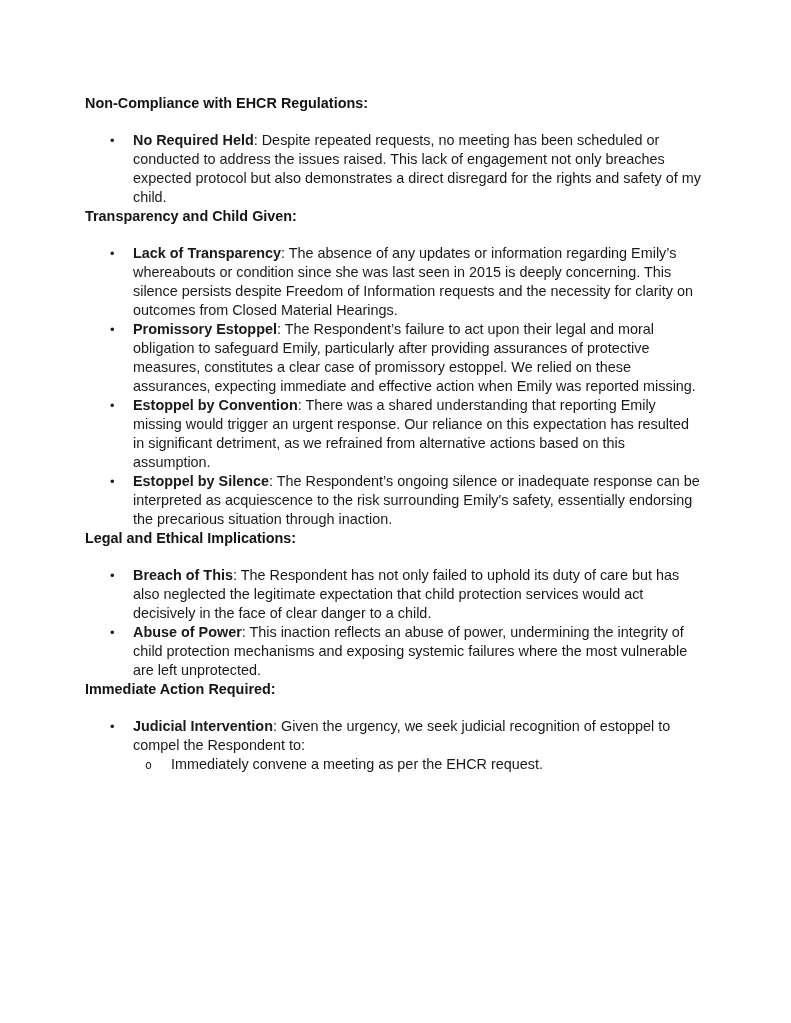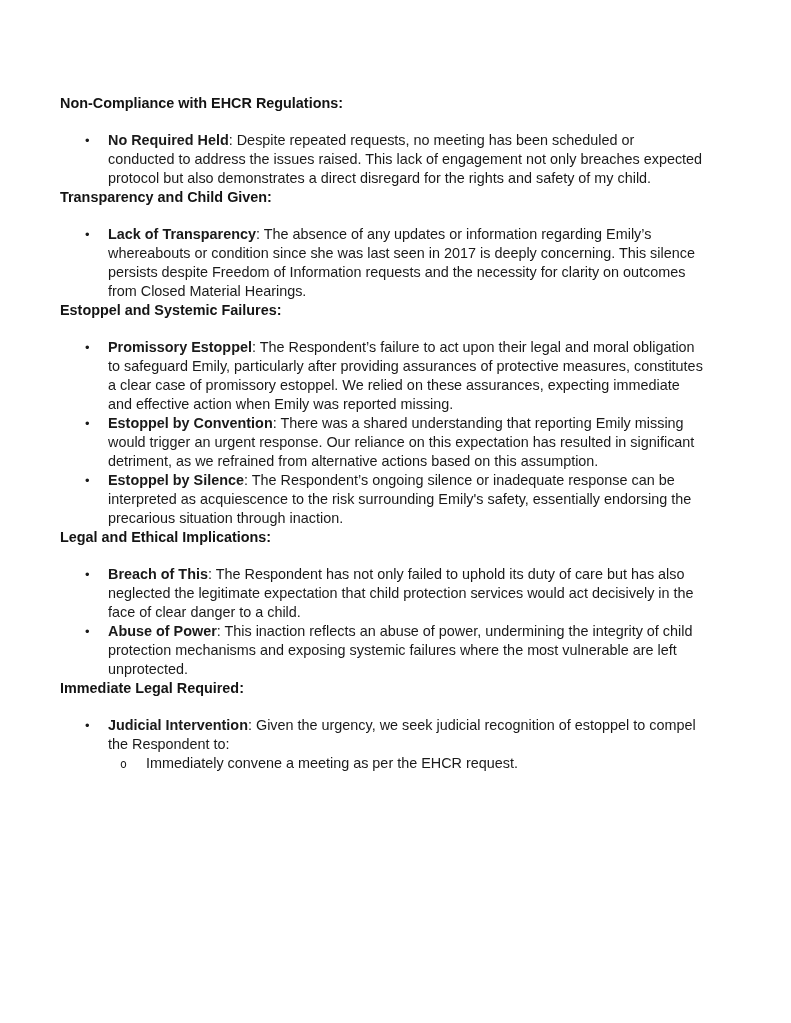--- a/index.html
+++ b/index.html
@@ -10,21 +10,21 @@
   body {
     width: 791px;
     height: 1023px;
     overflow: hidden;
   }
   .page {
     box-sizing: border-box;
     width: 791px;
     height: 888px;
     background: #ffffff;
-    padding: 94px 88px 0 60px;
+    padding: 94px 88px 0 85px;
     font-family: "Liberation Sans", sans-serif;
     font-size: 14.4px;
     line-height: 19px;
     color: #1a1a1a;
   }
   .section-heading {
     font-size: 14.4px;
     line-height: 19px;
     font-weight: 700;
     margin: 0 0 18px 0;
@@ -67,42 +67,41 @@
   <section>
     <h2 class="section-heading">Non-Compliance with EHCR Regulations:</h2>
     <ul class="blist">
       <li class="bullet"><span class="marker">•</span><span class="b">No Required Held</span><span>: Despite repeated requests, no meeting has been scheduled or conducted to address the issues raised. This lack of engagement not only breaches expected protocol but also demonstrates a direct disregard for the rights and safety of my child.</span></li>
     </ul>
   </section>
 
   <section>
     <h2 class="section-heading">Transparency and Child Given:</h2>
     <ul class="blist">
-      <li class="bullet"><span class="marker">•</span><span class="b">Lack of Transparency</span><span>: The absence of any updates or information regarding Emily’s whereabouts or condition since she was last seen in 2017 is deeply concerning. This silence persists despite Freedom of Information requests and the necessity for clarity on outcomes from Closed Material Hearings.</span></li>
+      <li class="bullet"><span class="marker">•</span><span class="b">Lack of Transparency</span><span>: The absence of any updates or information regarding Emily’s whereabouts or condition since she was last seen in 2015 is deeply concerning. This silence persists despite Freedom of Information requests and the necessity for clarity on outcomes from Closed Material Hearings.</span></li>
     </ul>
   </section>
 
   <section>
-    <h2 class="section-heading">Estoppel and Systemic Failures:</h2>
     <ul class="blist">
       <li class="bullet"><span class="marker">•</span><span class="b">Promissory Estoppel</span><span>: The Respondent’s failure to act upon their legal and moral obligation to safeguard Emily, particularly after providing assurances of protective measures, constitutes a clear case of promissory estoppel. We relied on these assurances, expecting immediate and effective action when Emily was reported missing.</span></li>
       <li class="bullet"><span class="marker">•</span><span class="b">Estoppel by Convention</span><span>: There was a shared understanding that reporting Emily missing would trigger an urgent response. Our reliance on this expectation has resulted in significant detriment, as we refrained from alternative actions based on this assumption.</span></li>
       <li class="bullet"><span class="marker">•</span><span class="b">Estoppel by Silence</span><span>: The Respondent’s ongoing silence or inadequate response can be interpreted as acquiescence to the risk surrounding Emily's safety, essentially endorsing the precarious situation through inaction.</span></li>
     </ul>
   </section>
 
   <section>
     <h2 class="section-heading">Legal and Ethical Implications:</h2>
     <ul class="blist">
       <li class="bullet"><span class="marker">•</span><span class="b">Breach of This</span><span>: The Respondent has not only failed to uphold its duty of care but has also neglected the legitimate expectation that child protection services would act decisively in the face of clear danger to a child.</span></li>
       <li class="bullet"><span class="marker">•</span><span class="b">Abuse of Power</span><span>: This inaction reflects an abuse of power, undermining the integrity of child protection mechanisms and exposing systemic failures where the most vulnerable are left unprotected.</span></li>
     </ul>
   </section>
 
   <section>
-    <h2 class="section-heading">Immediate Legal Required:</h2>
+    <h2 class="section-heading">Immediate Action Required:</h2>
     <ul class="blist">
       <li class="bullet"><span class="marker">•</span><span class="b">Judicial Intervention</span><span>: Given the urgency, we seek judicial recognition of estoppel to compel the Respondent to:</span></li>
       <li class="sub-bullet"><span class="marker2">o</span><span>Immediately convene a meeting as per the EHCR request.</span></li>
     </ul>
   </section>
 
 </div>
 
 </body></html>

